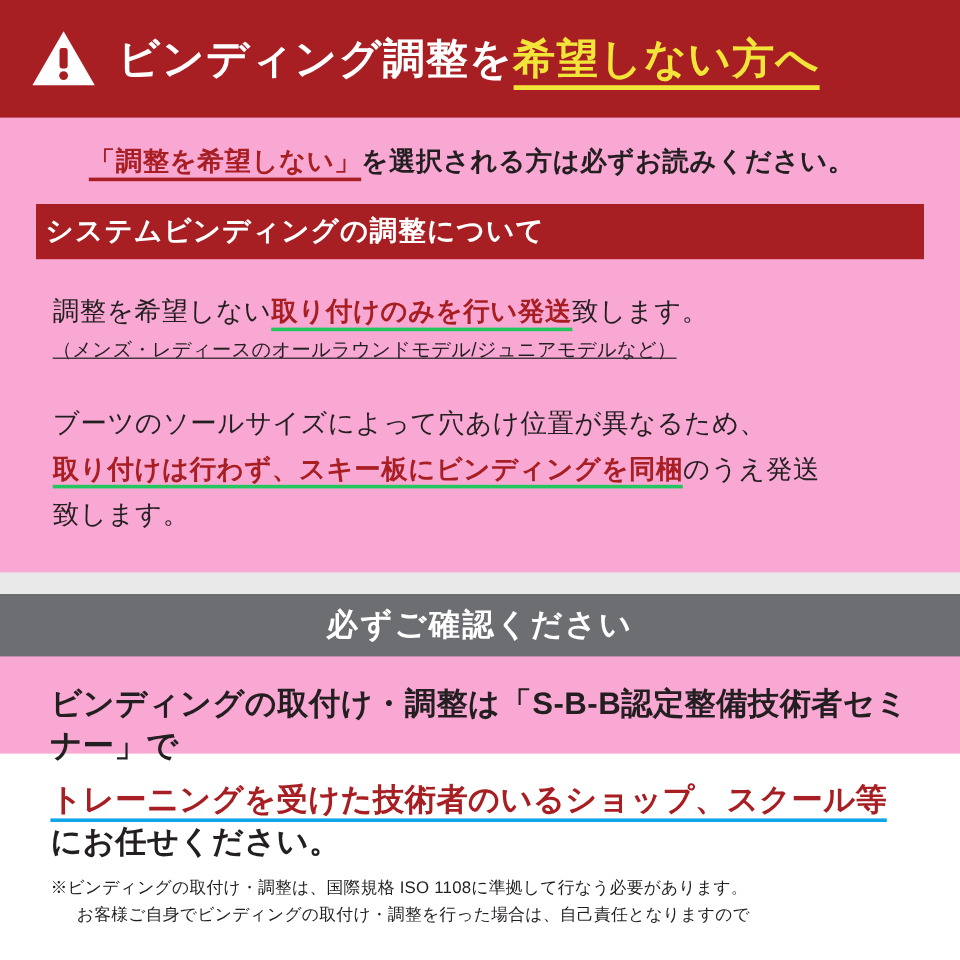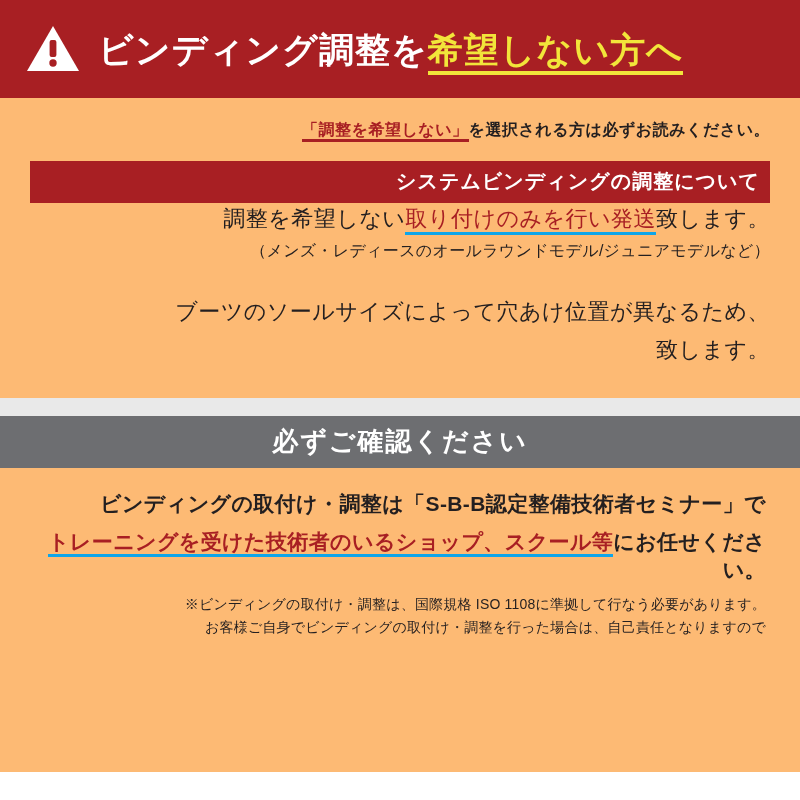--- a/index.html
+++ b/index.html
@@ -11,24 +11,23 @@
     height: 800px;
     background: #ffffff;
     font-family: "Liberation Sans", sans-serif;
     color: #231f20;
     overflow: hidden;
   }
 
   .page {
     position: relative;
     width: 800px;
-    height: 772px;
-    background: #fdba74;
-    box-sizing: border-box;
-    text-align: right;
+    height: 628px;
+    background: #f9a8d4;
+    box-sizing: border-box;
   }
 
   
   .banner-red {
     background: #a81f23;
     height: 98px;
     display: flex;
     align-items: center;
     padding: 0 26px;
     box-sizing: border-box;
@@ -56,60 +55,61 @@
     padding-bottom: 2px;
   }
 
   
   .sec1-body {
     padding: 22px 30px 26px 30px;
     box-sizing: border-box;
   }
 
   .lead {
-    font-size: 16px;
+    font-size: 22px;
     font-weight: bold;
     color: #231f20;
     margin: 0 0 20px 44px;
     letter-spacing: 0.5px;
   }
   .lead .ul-red {
     color: #a81f23;
     border-bottom: 3px solid #a81f23;
     padding-bottom: 1px;
   }
 
   .subhead {
     background: #a81f23;
     color: #ffffff;
-    font-size: 20px;
+    font-size: 23px;
     font-weight: bold;
     letter-spacing: 1px;
-    padding: 7px 10px 8px 30px;
+    padding: 7px 10px 8px 8px;
     display: block;
-    margin-bottom: 0;
+    margin-bottom: 28px;
   }
 
   .para {
     font-size: 22px;
     margin: 0 0 6px 14px;
     letter-spacing: 0.5px;
     line-height: 1.45;
   }
   .para .ul-red {
     color: #a81f23;
-    font-weight: normal;
-    border-bottom: 3px solid #0ea5e9;
+    font-weight: bold;
+    border-bottom: 3px solid #22c55e;
     padding-bottom: 1px;
   }
   .note {
     font-size: 16px;
     margin: 4px 0 20px 14px;
     letter-spacing: 0.3px;
     color: #231f20;
+    text-decoration: underline;
   }
 
   .block-gap { height: 14px; }
 
   
   .divider {
     height: 18px;
     background: #e9e9e9;
   }
 
@@ -126,21 +126,21 @@
     font-size: 26px;
     font-weight: bold;
     letter-spacing: 2px;
   }
 
   .sec2-body {
     padding: 22px 34px 10px 34px;
     box-sizing: border-box;
   }
   .p2 {
-    font-size: 21px;
+    font-size: 26px;
     font-weight: bold;
     margin: 0 0 10px 8px;
     letter-spacing: 0.4px;
   }
   .p2 .ul-red {
     color: #a81f23;
     border-bottom: 3px solid #0ea5e9;
     padding-bottom: 1px;
   }
 
@@ -178,20 +178,23 @@
 
     <span class="subhead">システムビンディングの調整について</span>
     <p class="para">
       <span>調整を希望しない</span><span class="ul-red">取り付けのみを行い発送</span><span>致します。</span>
     </p>
     <p class="note">（メンズ・レディースのオールラウンドモデル/ジュニアモデルなど）</p>
 
     <div class="block-gap"></div>
 
     <p class="para">ブーツのソールサイズによって穴あけ位置が異なるため、</p>
+    <p class="para">
+      <span class="ul-red">取り付けは行わず、スキー板にビンディングを同梱</span><span>のうえ発送</span>
+    </p>
     <p class="para">致します。</p>
   </div>
 
   <div class="divider"></div>
 
   <div class="banner-grey">
     <span class="t">必ずご確認ください</span>
   </div>
 
   <div class="sec2-body">

